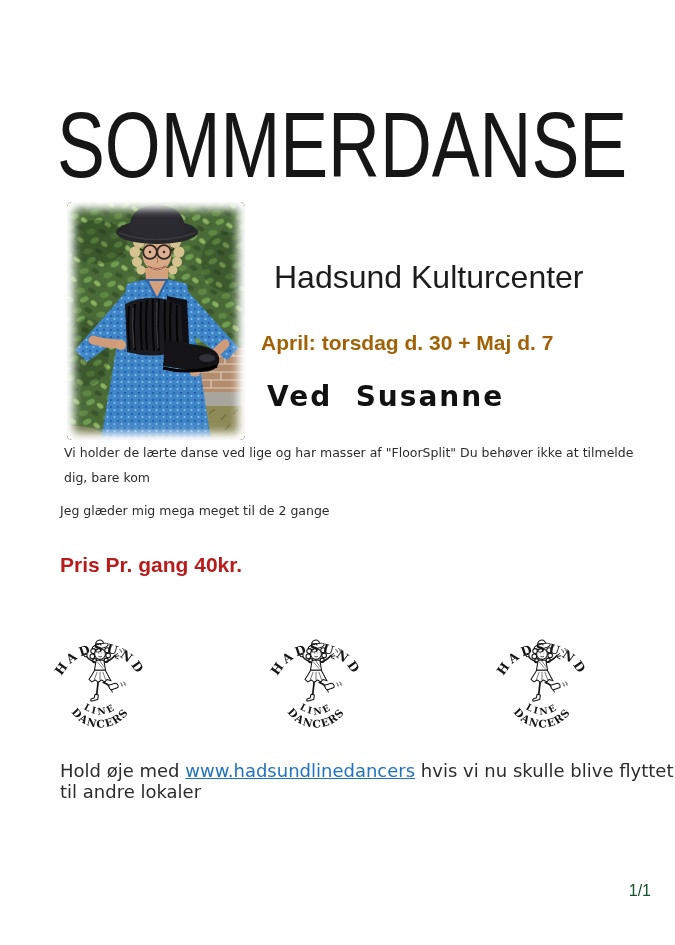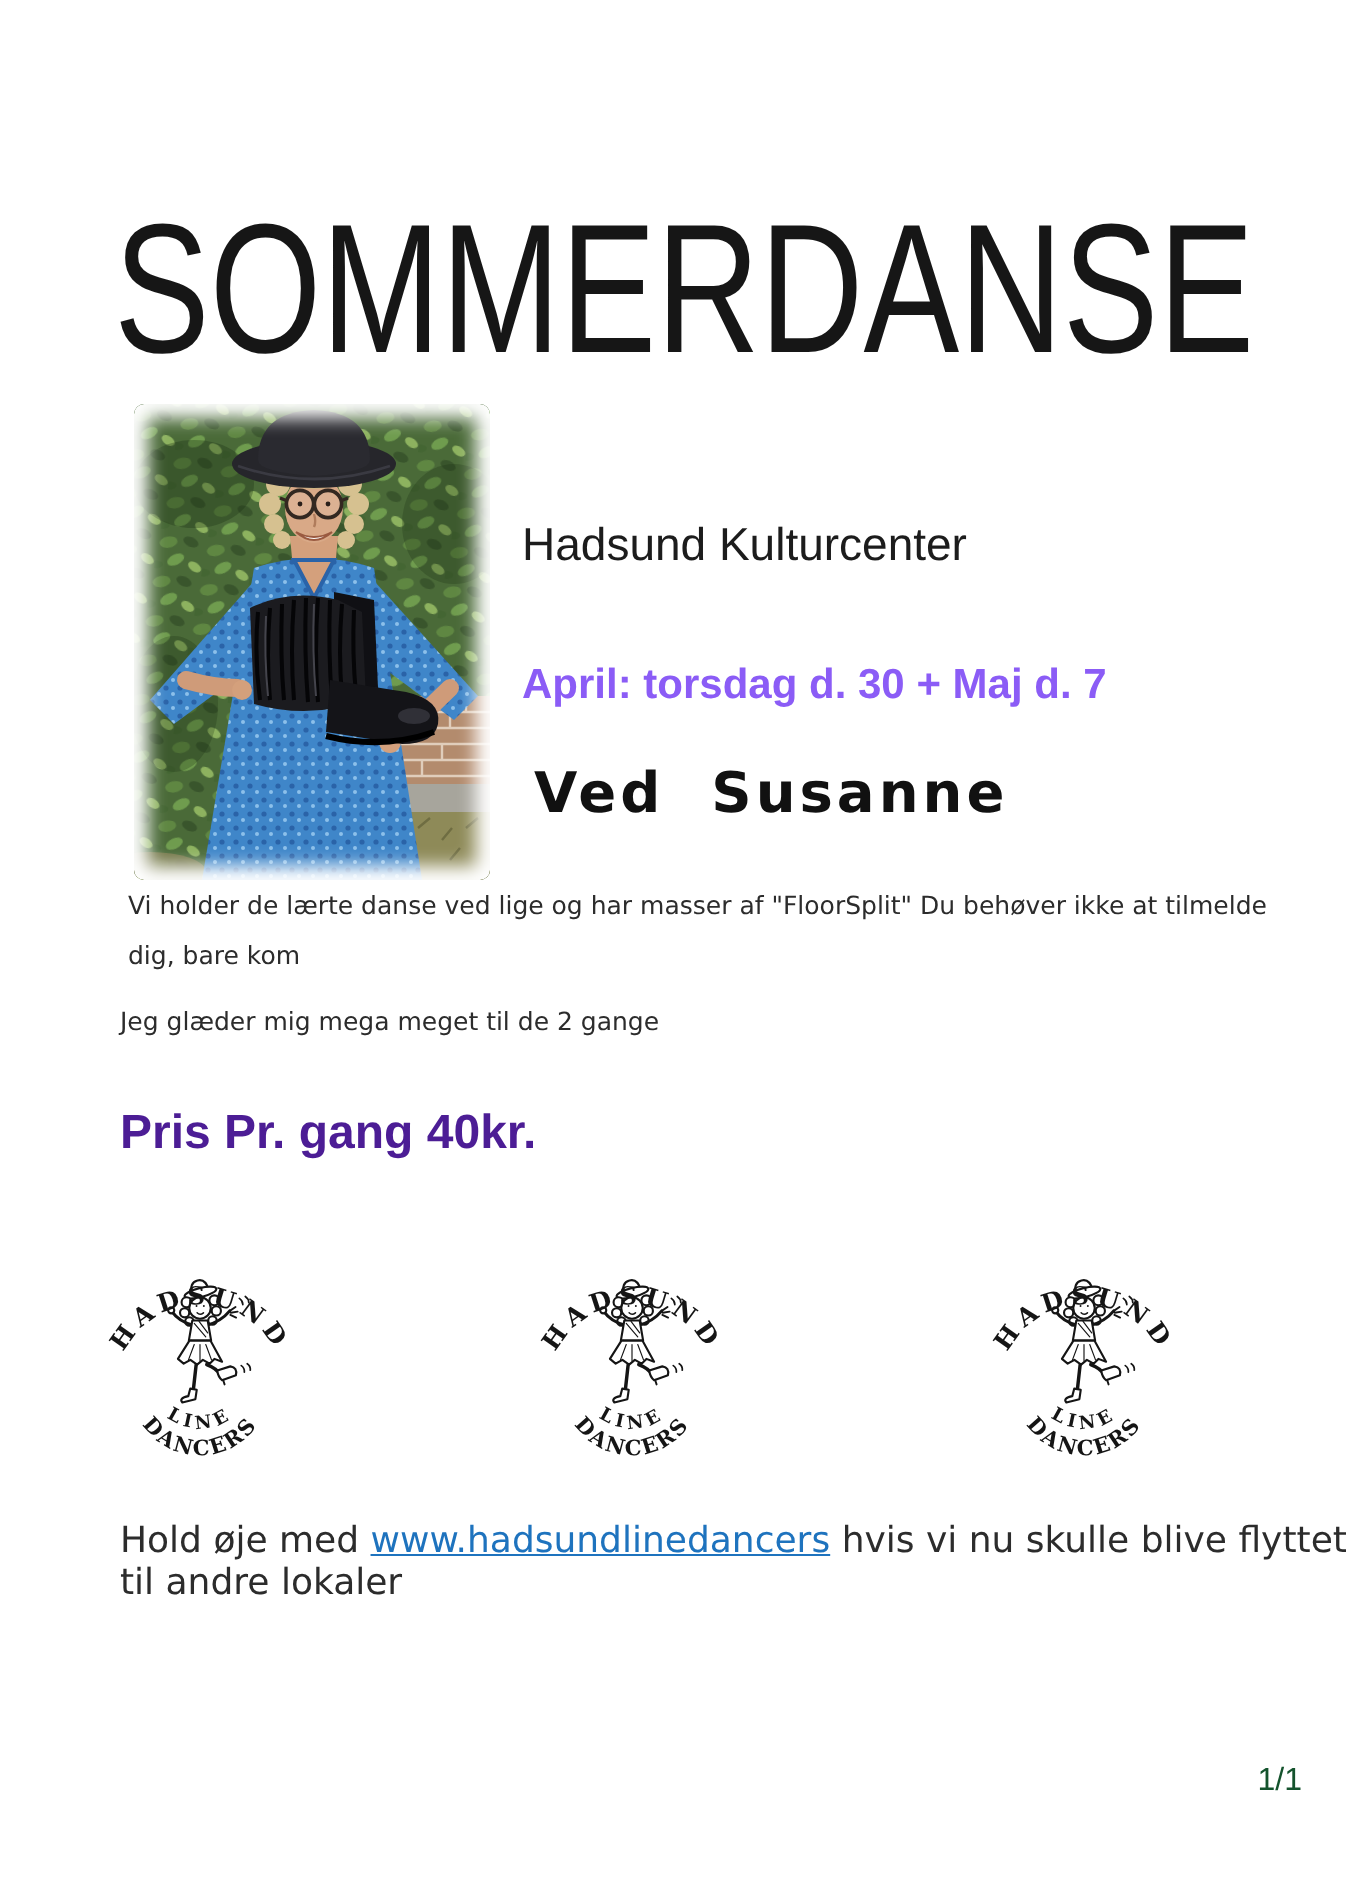--- a/index.html
+++ b/index.html
@@ -12,32 +12,32 @@
          transform:scaleX(0.78);transform-origin:left top;}
 
   .photo{position:absolute;left:67px;top:202px;width:178px;height:238px;
          border-radius:5px;overflow:hidden;}
   .photo svg{display:block;}
   .photo-fade{position:absolute;inset:0;border-radius:5px;pointer-events:none;
               box-shadow:inset 0 0 9px 7px #ffffff;}
 
   .info-schedule{position:absolute;left:261px;top:206px;font-size:27px;color:#1c1c1c;}
   .u{text-decoration:underline;text-decoration-thickness:2px;text-underline-offset:5px;}
-  .info-venue{position:absolute;left:261px;top:259px;font-size:23px;color:#1c1c1c;}
-  .info-dates{position:absolute;left:261px;top:331px;font-size:21px;font-weight:700;color:#8b5cf6;}
+  .info-venue{position:absolute;left:274px;top:259px;font-size:32px;color:#1c1c1c;}
+  .info-dates{position:absolute;left:261px;top:331px;font-size:21px;font-weight:700;color:#a16207;}
   .info-instructor{position:absolute;left:267px;top:364px;font-size:28px;font-weight:700;
                    font-family:"DejaVu Sans",sans-serif;letter-spacing:2px;color:#111;
                    white-space:pre;margin-top:16px;}
 
   .body-p{position:absolute;left:60px;width:574px;font-family:"DejaVu Sans",sans-serif;
           font-size:12.5px;line-height:25px;color:#2c2c2c;white-space:pre-line;}
   .p1{top:440px;padding-left:4px;}
   .p2{top:498px;}
 
-  .price{position:absolute;left:60px;top:553px;font-size:24px;font-weight:700;color:#4c1d95;}
+  .price{position:absolute;left:60px;top:553px;font-size:21px;font-weight:700;color:#b91c1c;}
 
   .logo{position:absolute;top:620px;width:96px;height:116px;}
   .logo1{left:52px;}.logo2{left:268px;}.logo3{left:494px;}
   .lg-top{font-family:"DejaVu Serif",serif;font-weight:bold;font-size:13px;
           letter-spacing:3px;fill:#151515;}
   .lg-line{font-family:"DejaVu Serif",serif;font-weight:bold;font-size:9.5px;
            letter-spacing:2.5px;fill:#151515;}
   .lg-dancers{font-family:"DejaVu Serif",serif;font-weight:bold;font-size:11px;
               letter-spacing:1.2px;fill:#151515;}
 

